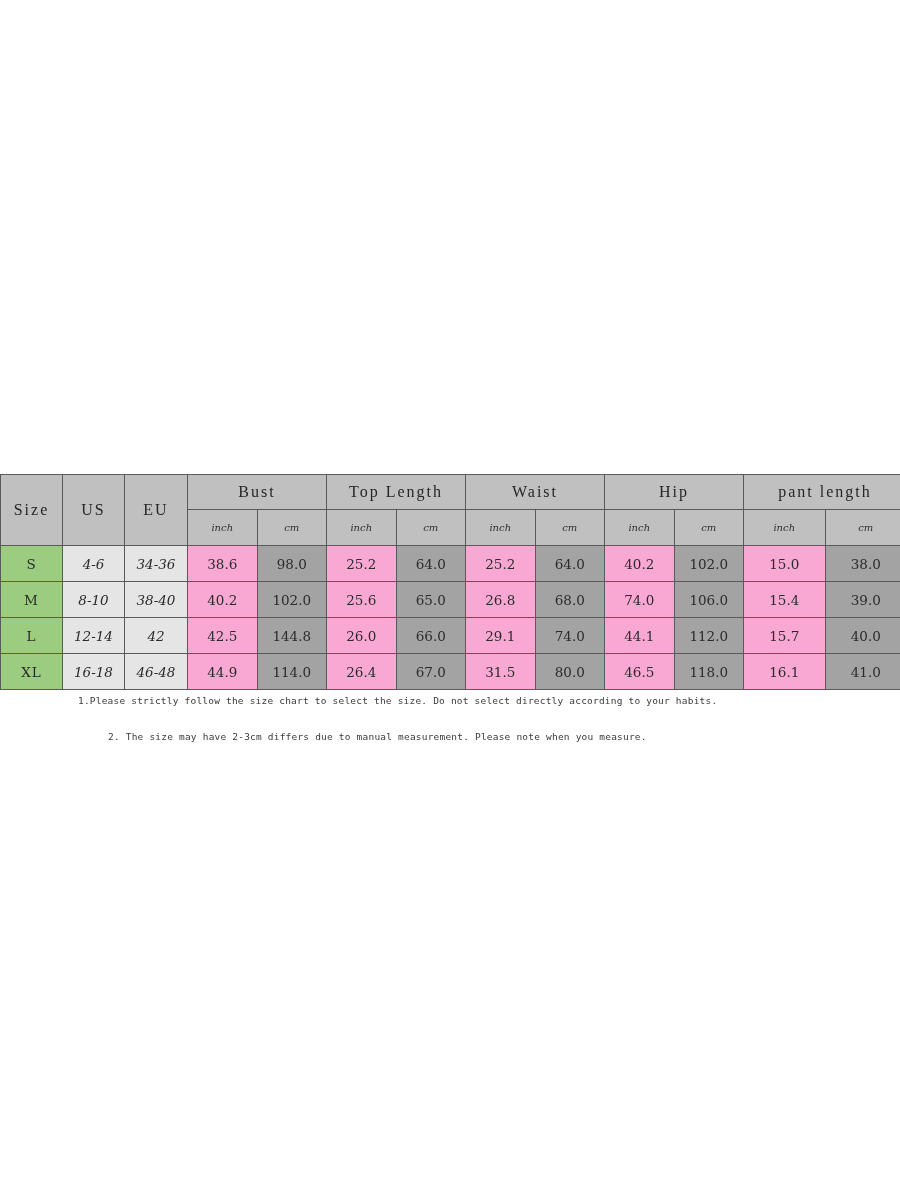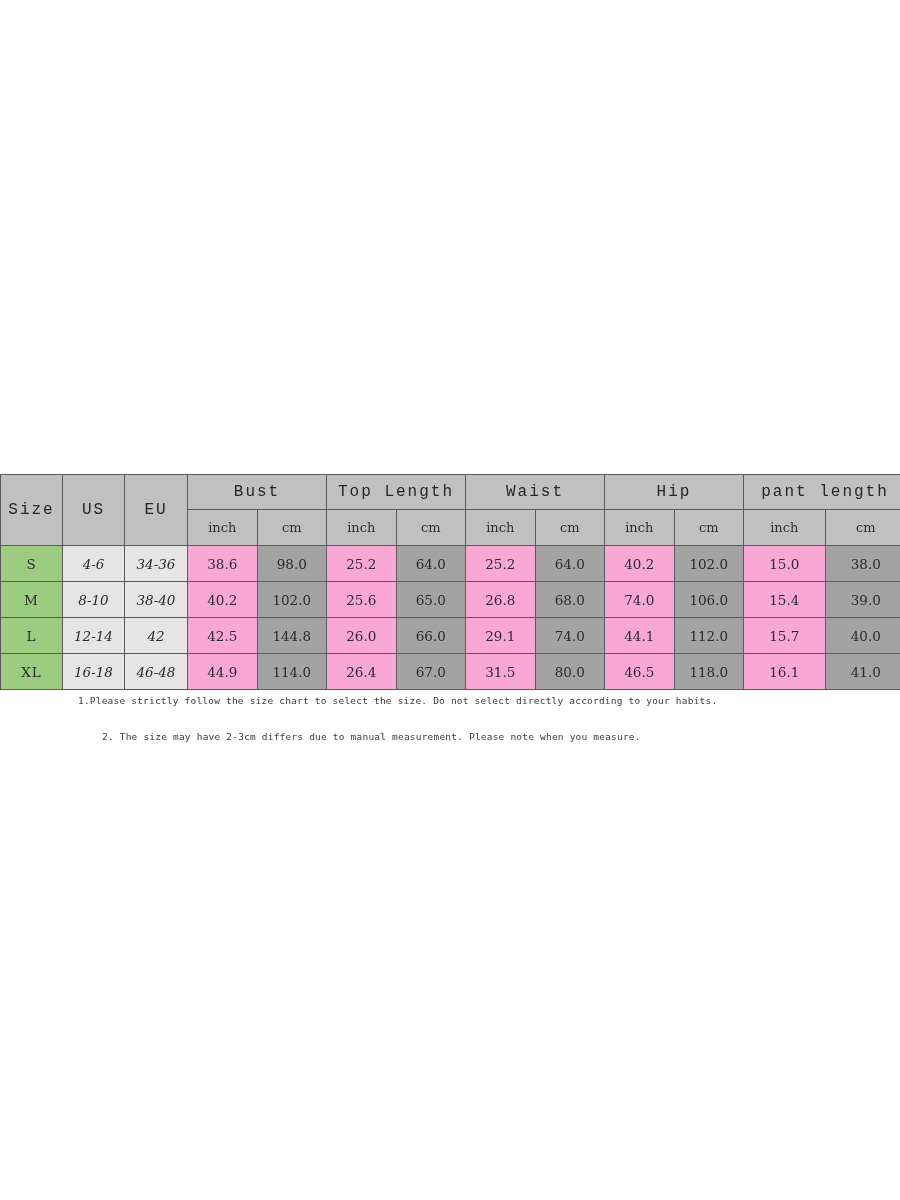--- a/index.html
+++ b/index.html
@@ -36,39 +36,40 @@
     vertical-align: middle;
     padding: 0;
     font-weight: normal;
     color: #2b2b2b;
   }
 
   
   tr.group-row th {
     height: 34px;
     background: #c0c0c0;
-    font-family: Liberation Mono, monospace;
+    font-family: Liberation Serif, serif;
     font-size: 16px;
     letter-spacing: 2px;
     color: #262626;
   }
 
   th.corner {
     background: #c0c0c0;
     font-family: "DejaVu Sans Mono", monospace;
     font-size: 16px;
     letter-spacing: 2px;
     color: #262626;
   }
 
   
   tr.unit-row th {
     height: 35px;
     background: #c0c0c0;
-    font-size: 13px;
+    font-style: italic;
+    font-size: 10px;
     font-family: "DejaVu Serif", serif;
     color: #2f2f2f;
   }
 
   
   tr.data-row td {
     height: 35px;
     font-size: 13.5px;
     font-family: "DejaVu Serif", serif;
   }
@@ -112,21 +113,21 @@
     letter-spacing: 0.2px;
     text-align: right;
   }
   .note-1 {
     position: absolute;
     left: 78px;
     top: 5px;
   }
   .note-2 {
     position: absolute;
-    left: 102px;
+    left: 108px;
     top: 41px;
   }
 </style>
 </head>
 <body>
 
 <div id="chart-wrap">
   <table class="size-chart">
     <thead>
       <tr class="group-row">

